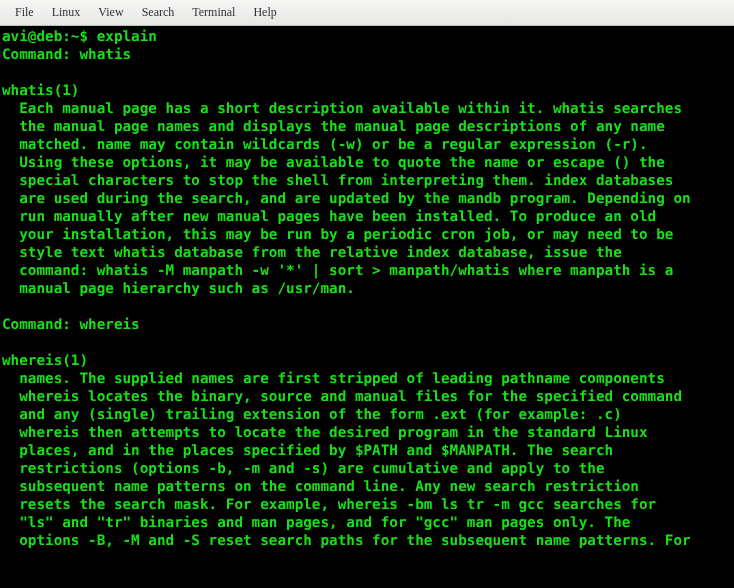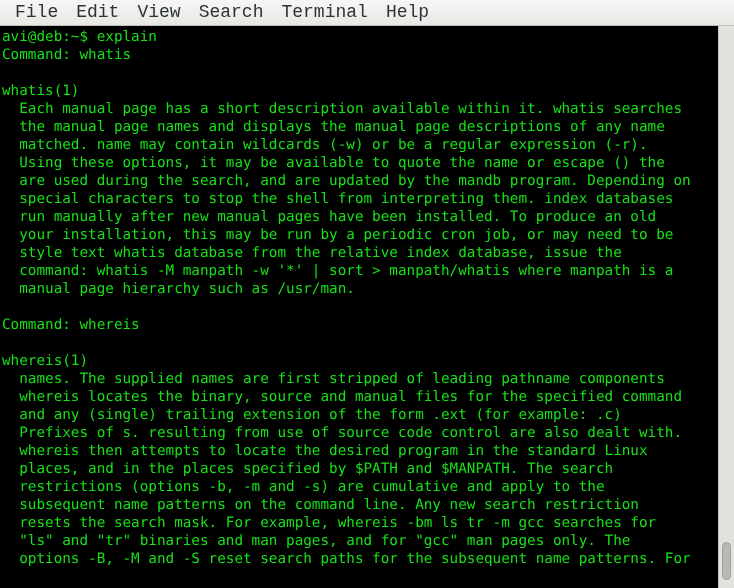--- a/index.html
+++ b/index.html
@@ -30,36 +30,38 @@
     min-height: 26px;
     background: linear-gradient(to bottom, #f6f6f5 0%, #ededeb 60%, #e7e7e4 100%);
     border-bottom: 1px solid #bfbfbc;
     display: flex;
     align-items: center;
     padding-left: 6px;
     box-sizing: border-box;
     user-select: none;
   }
   .menu-item {
-    font-family: Liberation Mono, monospace;
-    font-size: 18px;
+    font-family: Liberation Serif, serif;
+    font-size: 12px;
     color: #2e3436;
     padding: 2px 9px 3px 9px;
     line-height: 16px;
     white-space: nowrap;
     cursor: default;
   }
 
   
   .term-wrap {
     flex: 1 1 auto;
     display: flex;
+    flex-direction: column;
     background: #84cc16;
     overflow: hidden;
     position: relative;
+    font-weight: bold;
   }
 
   .term-screen {
     flex: 1 1 auto;
     background: #000000;
     overflow: hidden;
     padding: 2px 0 0 2px;
     box-sizing: border-box;
   }
 
@@ -97,53 +99,52 @@
   }
 </style>
 </head>
 <body>
 
 <div id="app">
 
   <div class="menubar">
 
   <div class="menu-item">File</div>
-      <div class="menu-item">Edit</div>
+      <div class="menu-item">Linux</div>
       <div class="menu-item">View</div>
       <div class="menu-item">Search</div>
       <div class="menu-item">Terminal</div>
       <div class="menu-item">Help</div>
     </div>
 
   <div class="term-wrap">
     <div class="term-screen" style="color: rgb(24, 224, 24); background: rgb(0, 0, 0);">
 
     <div class="term-line">avi@deb:~$ explain</div>
         <div class="term-line">Command: whatis</div>
         <div class="term-line blank"> </div>
         <div class="term-line">whatis(1)</div>
         <div class="term-line">  Each manual page has a short description available within it. whatis searches</div>
         <div class="term-line">  the manual page names and displays the manual page descriptions of any name</div>
         <div class="term-line">  matched. name may contain wildcards (-w) or be a regular expression (-r).</div>
         <div class="term-line">  Using these options, it may be available to quote the name or escape () the</div>
+        <div class="term-line">  special characters to stop the shell from interpreting them. index databases</div>
         <div class="term-line">  are used during the search, and are updated by the mandb program. Depending on</div>
-        <div class="term-line">  special characters to stop the shell from interpreting them. index databases</div>
         <div class="term-line">  run manually after new manual pages have been installed. To produce an old</div>
         <div class="term-line">  your installation, this may be run by a periodic cron job, or may need to be</div>
         <div class="term-line">  style text whatis database from the relative index database, issue the</div>
         <div class="term-line">  command: whatis -M manpath -w '*' | sort &gt; manpath/whatis where manpath is a</div>
         <div class="term-line">  manual page hierarchy such as /usr/man.</div>
         <div class="term-line blank"> </div>
         <div class="term-line">Command: whereis</div>
         <div class="term-line blank"> </div>
         <div class="term-line">whereis(1)</div>
         <div class="term-line">  names. The supplied names are first stripped of leading pathname components</div>
         <div class="term-line">  whereis locates the binary, source and manual files for the specified command</div>
         <div class="term-line">  and any (single) trailing extension of the form .ext (for example: .c)</div>
-        <div class="term-line">  Prefixes of s. resulting from use of source code control are also dealt with.</div>
         <div class="term-line">  whereis then attempts to locate the desired program in the standard Linux</div>
         <div class="term-line">  places, and in the places specified by $PATH and $MANPATH. The search</div>
         <div class="term-line">  restrictions (options -b, -m and -s) are cumulative and apply to the</div>
         <div class="term-line">  subsequent name patterns on the command line. Any new search restriction</div>
         <div class="term-line">  resets the search mask. For example, whereis -bm ls tr -m gcc searches for</div>
         <div class="term-line">  "ls" and "tr" binaries and man pages, and for "gcc" man pages only. The</div>
         <div class="term-line">  options -B, -M and -S reset search paths for the subsequent name patterns. For</div>
       </div>
     <div class="scrollbar" style="background: rgb(226, 226, 223);">
       <div class="sb-thumb" style="top: 516px; height: 38px; background: rgb(184, 184, 180);"></div>

